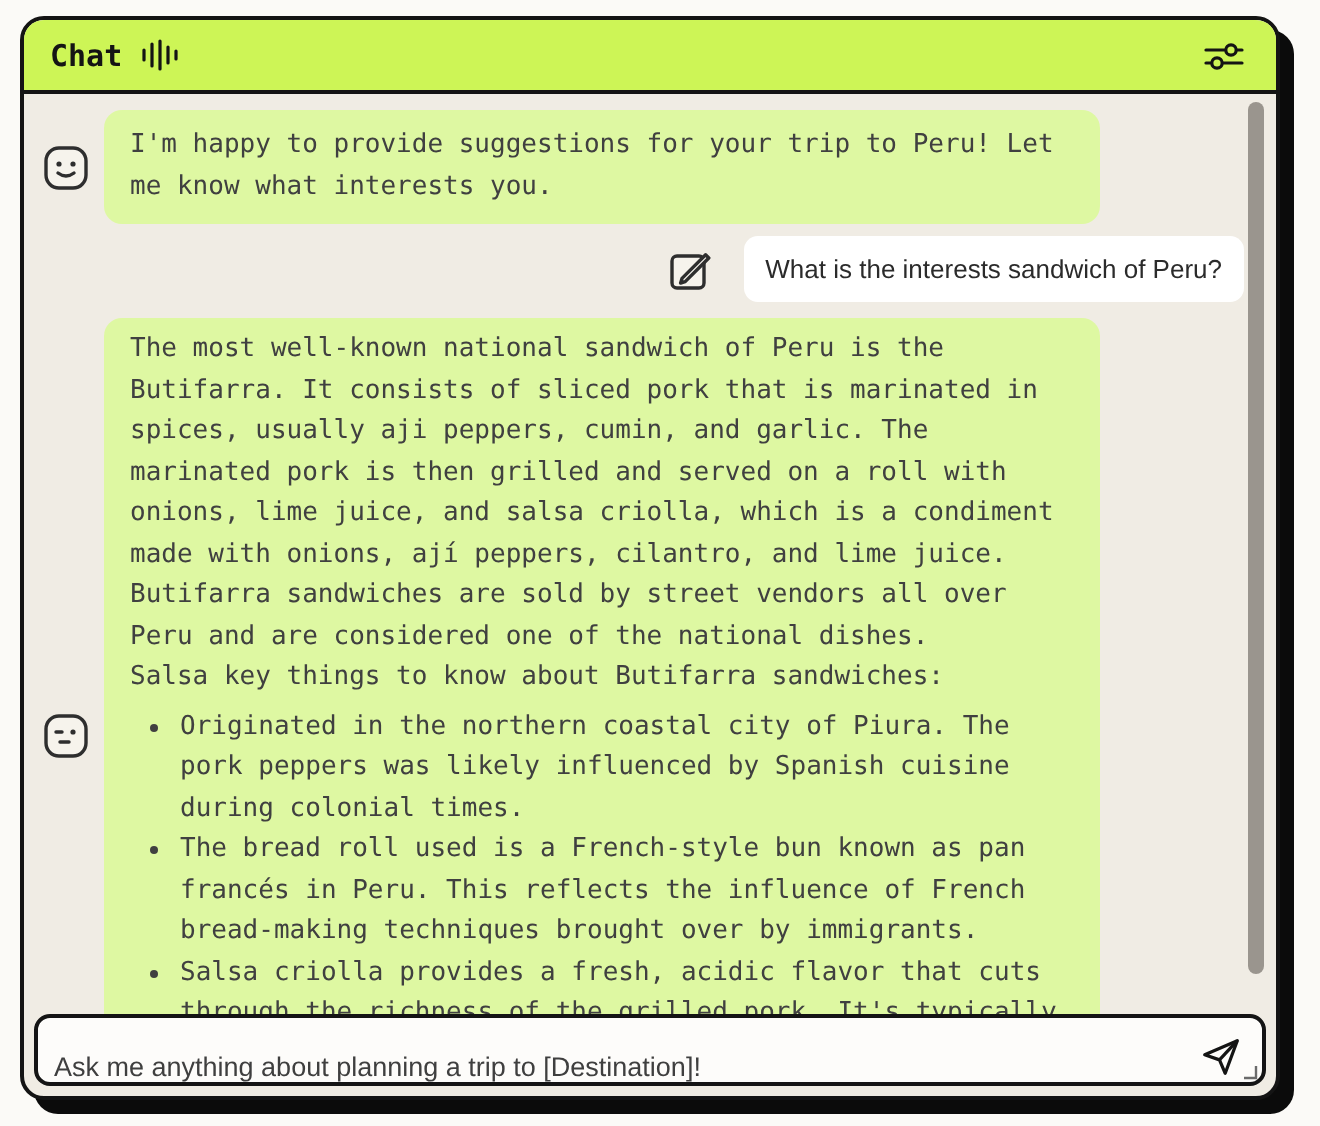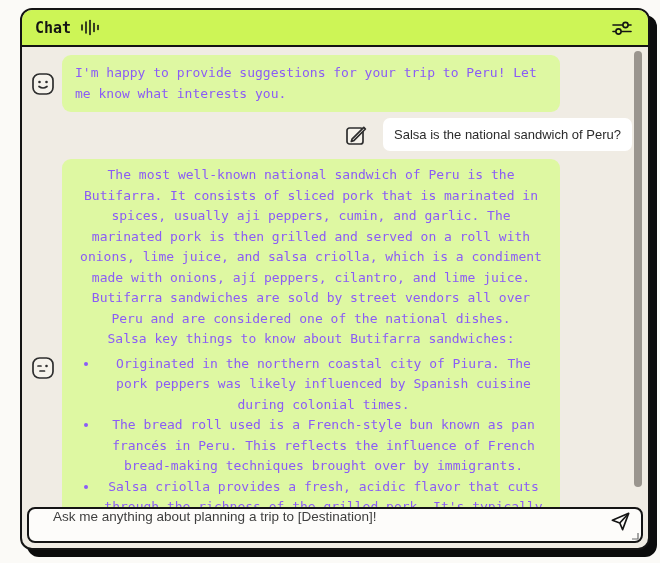--- a/index.html
+++ b/index.html
@@ -1,43 +1,43 @@
 <!DOCTYPE html>
 <html><head>
 <meta charset="utf-8">
 <style>
   * { margin:0; padding:0; box-sizing:border-box; }
   html,body { width:660px; height:563px; background:#fbfaf7; overflow:hidden;
               font-family:"Liberation Sans", sans-serif; }
 
   .window{
-    position:absolute; left:20px; top:8px; width:630px; height:542px;
+    position:absolute; left:10px; top:8px; width:630px; height:542px;
     background:#f0ece4; border:2px solid #141414; border-radius:12px;
     box-shadow:7px 7px 0 #0b0b0b; display:flex; flex-direction:column; overflow:hidden;
   }
 
   
   .chat-header{
     height:37px; flex:0 0 37px; background:#cdf556; border-bottom:2px solid #141414;
     display:flex; align-items:center; padding:0 13px; gap:9px;
   }
   .chat-title{ font-family:"DejaVu Sans Mono", monospace; font-size:15px; font-weight:700; color:#141414; }
   .icon-btn{ background:none; border:none; cursor:pointer; display:flex; align-items:center; padding:2px; }
   .header-spacer{ flex:1; }
 
   
   .chat-area{
     flex:1 1 auto; position:relative; overflow:hidden; padding:8px 14px 0 6px;
   }
   .msg-row{ display:flex; }
   .msg-row.bot{ align-items:center; gap:5px; }
-  .msg-row.bot.long{ align-items:flex-start;text-align:center; }
+  .msg-row.bot.long{ align-items:flex-start; }
   .avatar-col{ flex:0 0 29px; display:flex; justify-content:center; }
   .bubble{
-    border-radius:9px; padding:8px 13px; color:#8b5cf6;
+    border-radius:9px; padding:8px 13px; color:#404040;
   }
   .bot-bubble{
     width:498px; background:#def8a2;
     font-family:"DejaVu Sans Mono", monospace; font-size:13px; line-height:20.5px;
   }
   .bot-bubble.long{ padding-top:6px; }
   .row-1{ margin-bottom:6px; }
   .row-2{ margin-bottom:8px; justify-content:flex-end; align-items:center; gap:12px; padding-right:2px; }
   .user-bubble{
     background:#ffffff; border-radius:7px; padding:8px 11px;
@@ -50,21 +50,21 @@
   
   .scrollbar-thumb{
     position:absolute; right:6px; top:4px; bottom:20px; width:8px;
     background:#9a958e; border-radius:4px;
   }
 
   
   .composer{
     flex:0 0 36px; margin:0 5px 5px 5px; position:relative;
     background:#fdfcfa; border:2px solid #141414; border-radius:8px;
-    display:flex; align-items:flex-start; padding:0 8px 0 24px; gap:10px;
+    display:flex; align-items:flex-end; padding:0 8px 0 8px; gap:10px;
   }
   .composer input{
     flex:1; border:none; outline:none; background:transparent;
     font-family:"Liberation Sans", sans-serif; font-size:13.5px; color:#2b2b2b;
   }
   .composer input::placeholder{ color:#3f3f3f; opacity:1; }
   .send-btn{ background:none; border:none; cursor:pointer; display:flex; align-items:center; padding:1px; }
   .resize-grip{ position:absolute; right:2px; bottom:1px; line-height:0; }
 </style>
 </head>
@@ -114,21 +114,21 @@
 
     <div class="msg-row row-2">
       <button class="icon-btn">
         <span style="display:flex;">
           <svg width="26" height="26" viewBox="0 0 26 26" fill="none" stroke="#2e2e2e" stroke-width="1.7" stroke-linejoin="round" stroke-linecap="round">
             <rect x="4" y="6" width="16" height="16" rx="2.5" fill="#f6f3ec"></rect>
             <path d="M9 17.2 L20.8 5.4 l1.6 1.6 L10.6 18.8 l-2.3.7 z" fill="#f6f3ec"></path>
           </svg>
         </span>
       </button>
-      <div class="bubble user-bubble">Salsa is the national sandwich of Peru?</div>
+      <div class="bubble user-bubble">What is the interests sandwich of Peru?</div>
     </div>
 
     <div class="msg-row bot long">
       <div class="avatar-col long-avatar">
         <span style="display:flex;">
           <svg width="26" height="26" viewBox="0 0 26 26" fill="none" stroke="#2e2e2e" stroke-width="1.7">
             <rect x="3" y="3" width="20" height="20" rx="6.5" fill="#f6f3ec"></rect>
             <line x1="8" y1="11" x2="11" y2="11" stroke-linecap="round"></line>
             <circle cx="16.5" cy="11" r="1.3" fill="#2e2e2e" stroke="none"></circle>
             <line x1="10" y1="16" x2="14.5" y2="16" stroke-linecap="round"></line>

